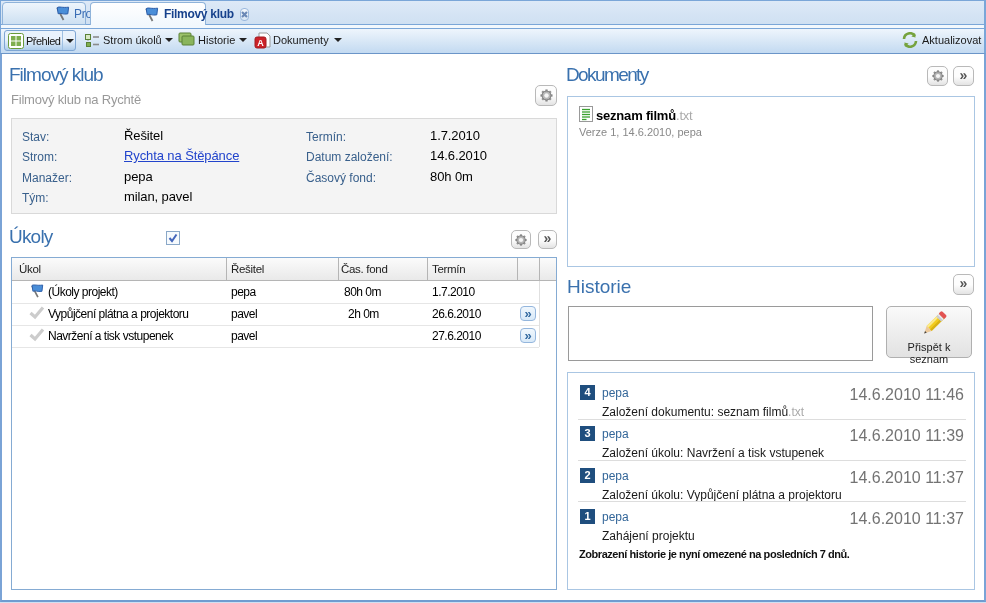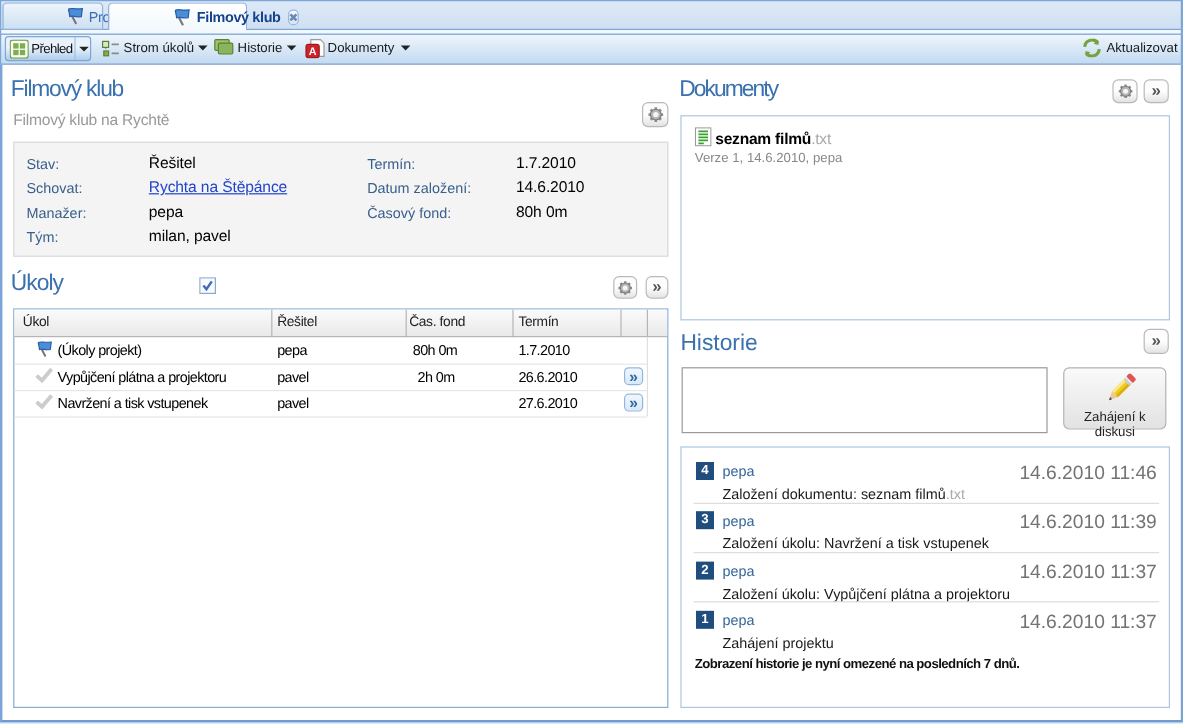--- a/index.html
+++ b/index.html
@@ -196,21 +196,21 @@
           <line x1="12.6" y1="3.4" x2="3.4" y2="12.6"></line>
       </g>
       <circle cx="8" cy="8" r="4.8" fill="#b5b5b5" stroke="#787878" stroke-width="1"></circle>
       <circle cx="8" cy="8" r="2.4" fill="#f5f5f5"></circle>
     </svg>
   </div>
 
   <div id="infobox"></div>
   <div class="ilabel" style="left:22px; top:130px;">Stav:</div>
   <div class="ival" style="left:124px; top:128px;">Řešitel</div>
-  <div class="ilabel" style="left:22px; top:150px;">Schovat:</div>
+  <div class="ilabel" style="left:22px; top:150px;">Strom:</div>
   <div class="ival" style="left:124px; top:148px;"><a class="blue" href="#">Rychta na Štěpánce</a></div>
   <div class="ilabel" style="left:22px; top:171px;">Manažer:</div>
   <div class="ival" style="left:124px; top:169px;">pepa</div>
   <div class="ilabel" style="left:22px; top:191px;">Tým:</div>
   <div class="ival" style="left:124px; top:189px;">milan, pavel</div>
   <div class="ilabel" style="left:306px; top:130px;">Termín:</div>
   <div class="ival" style="left:430px; top:128px;">1.7.2010</div>
   <div class="ilabel" style="left:306px; top:150px;">Datum založení:</div>
   <div class="ival" style="left:430px; top:148px;">14.6.2010</div>
   <div class="ilabel" style="left:306px; top:171px;">Časový fond:</div>
@@ -334,21 +334,21 @@
         <rect x="12" y="1" width="7" height="19" fill="#f2cc1f"></rect>
         <rect x="12" y="1" width="2.3" height="19" fill="#fae98e"></rect>
         <rect x="16.7" y="1" width="2.3" height="19" fill="#d8b115"></rect>
         <rect x="11.6" y="-1.5" width="7.8" height="4.5" rx="1.5" fill="#e25353"></rect>
         <rect x="12" y="3" width="7" height="3.4" fill="#c9ccd4"></rect>
         <rect x="12" y="3" width="7" height="1.2" fill="#eceef2"></rect>
         <path d="M12 20 L19 20 L15.5 27 Z" fill="#ecc89a"></path>
         <path d="M14.3 24.5 L16.7 24.5 L15.5 27 Z" fill="#444"></path>
       </g>
     </svg>
-    <div style="margin-top:1px;">Zahájení k diskusi</div>
+    <div style="margin-top:1px;">Přispět k seznam</div>
   </div>
 
   <div class="rbox" style="top:372px; height:218px;">
     <div class="hnum" style="left:12px; top:12px;">4</div>
     <div class="hname" style="left:34px; top:13px;">pepa</div>
     <div class="hdate" style="top:13px;">14.6.2010 11:46</div>
     <div class="htext" style="left:34px; top:32px;">Založení dokumentu: seznam filmů<span style="color:#aaa;">.txt</span></div>
     <div class="hsep" style="top:46px;"></div>
 
     <div class="hnum" style="left:12px; top:53px;">3</div>

